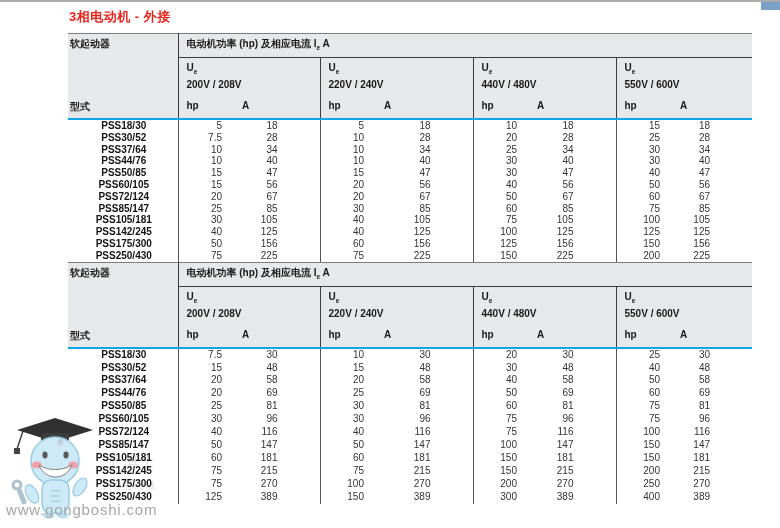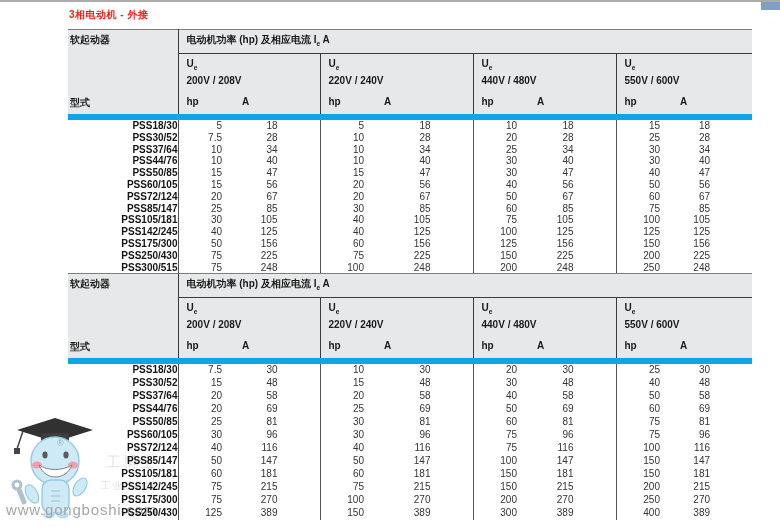--- a/index.html
+++ b/index.html
@@ -6,54 +6,54 @@
   body{
     width:780px;height:528px;position:relative;overflow:hidden;
     background:#ffffff;font-family:"Liberation Sans","DejaVu Sans",sans-serif;
   }
   .top-bar{position:absolute;top:0;left:0;width:780px;height:2px;background:#ababab;}
   .corner-accent{position:absolute;top:2px;left:761px;width:19px;height:8px;background:#7ba1c7;}
 
   .content{position:absolute;left:68px;top:3px;width:684px;z-index:2;}
 
   .section-title{
-    color:#e8251d;font-size:10px;font-weight:bold;
+    color:#e8251d;font-size:13px;font-weight:bold;
     margin:5px 0 7px 1px;letter-spacing:0.5px;
   }
   .section-2 .section-title{margin-top:25px;}
 
   table{border-collapse:collapse;table-layout:fixed;width:684px;border-top:1px solid #7e7e7e;}
   col.c-lbl{width:110px;}
   col.c-hp1{width:50px;} col.c-a1{width:92px;}
   col.c-hp2{width:50px;} col.c-a2{width:103px;}
   col.c-hp3{width:50px;} col.c-a3{width:93px;}
   col.c-hp4{width:50px;} col.c-a4{width:86px;}
 
   thead th{
     background:#e7e8e9;text-align:left;font-size:10px;color:#1a1a1a;
     font-weight:bold;padding:4px;vertical-align:top;
   }
   tr.rA th{height:16px;padding-top:3px;}
   tr.rA th.lbl{padding-left:2px;}
   tr.rA th.span{padding-left:8px;border-left:1px solid #3c3c3c;border-bottom:1px solid #3c3c3c;}
   tr.rB th{height:31px;padding-top:3px;line-height:13px;}
   tr.rB th.grp{padding-left:8px;}
-  tr.rC th{height:13px;border-bottom:6px solid #0ea5e9;}
+  tr.rC th{height:13px;border-bottom:2px solid #0ea5e9;}
   tr.rC th.lbl{padding-left:2px;}
   tr.rC th.hp-h{padding-left:8px;margin-left:10px;}
   tr.rC th.a-h{padding-left:14px;}
   .gs{border-left:1px solid #3c3c3c;}
   sub{font-size:6.5px;}
 
   tbody td{
     font-size:10px;color:#333;padding:0;white-space:nowrap;
     overflow:hidden;vertical-align:middle;
   }
   tbody .gs{border-left:1px solid #565656;}
-  tbody td.model{font-weight:bold;color:#141414;padding-left:2px;text-align:right;margin-top:20px;}
+  tbody td.model{font-weight:bold;color:#141414;padding-left:2px;text-align:center;margin-top:20px;}
   tbody td.hp{text-align:right;padding-right:6px;}
   tbody td.a{text-align:right;padding-right:42px;}
   .t1 tbody td{height:11.8px;line-height:11.8px;}
   .t2 tbody td{height:12.95px;line-height:12.95px;}
 
   
   .mascot{position:absolute;left:-4px;top:416px;z-index:0;opacity:0.95;}
   .wm-url{
     position:absolute;left:6px;top:501px;z-index:1;
     font-size:15px;color:#a6a6a6;letter-spacing:0.8px;
@@ -264,31 +264,20 @@
             <td class="model">PSS250/430</td>
             <td class="hp gs">75</td>
             <td class="a">225</td>
             <td class="hp gs">75</td>
             <td class="a">225</td>
             <td class="hp gs">150</td>
             <td class="a">225</td>
             <td class="hp gs">200</td>
             <td class="a">225</td>
           </tr>
-          <tr>
-            <td class="model">PSS300/515</td>
-            <td class="hp gs">75</td>
-            <td class="a">248</td>
-            <td class="hp gs">100</td>
-            <td class="a">248</td>
-            <td class="hp gs">200</td>
-            <td class="a">248</td>
-            <td class="hp gs">250</td>
-            <td class="a">248</td>
-          </tr>
         </tbody>
     </table>
   </div>
 
   <div class="section section-2">
     <table class="t2">
       <colgroup>
         <col class="c-lbl">
           <col class="c-hp1">
           <col class="c-a1">

